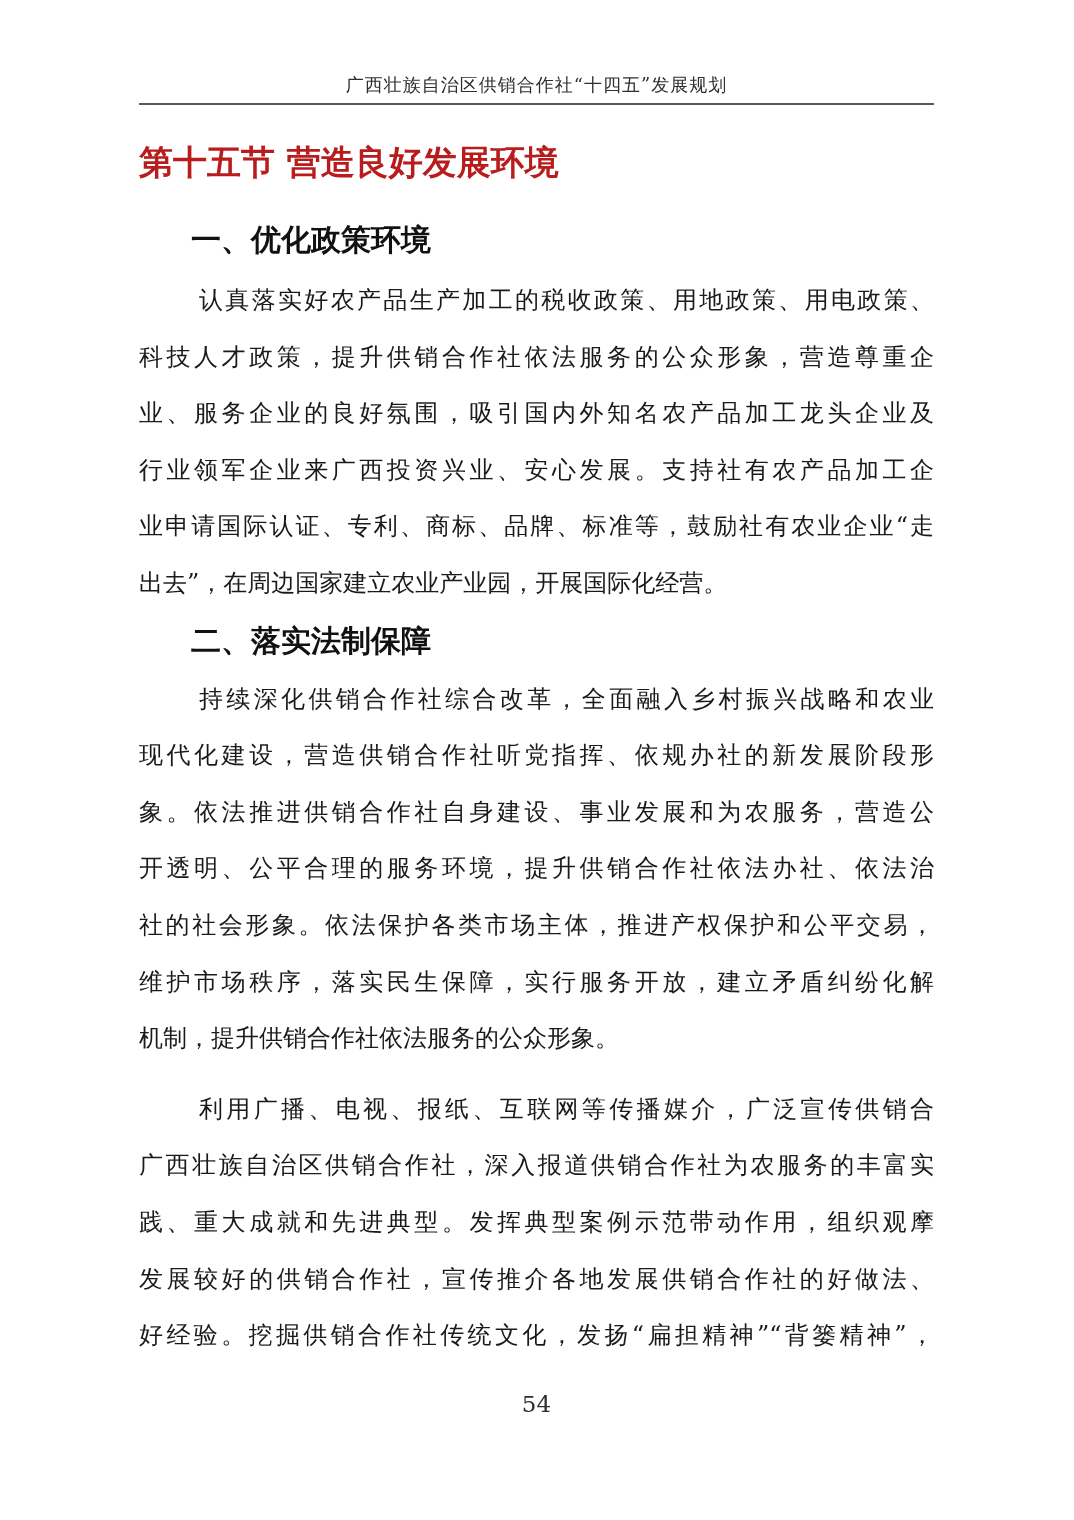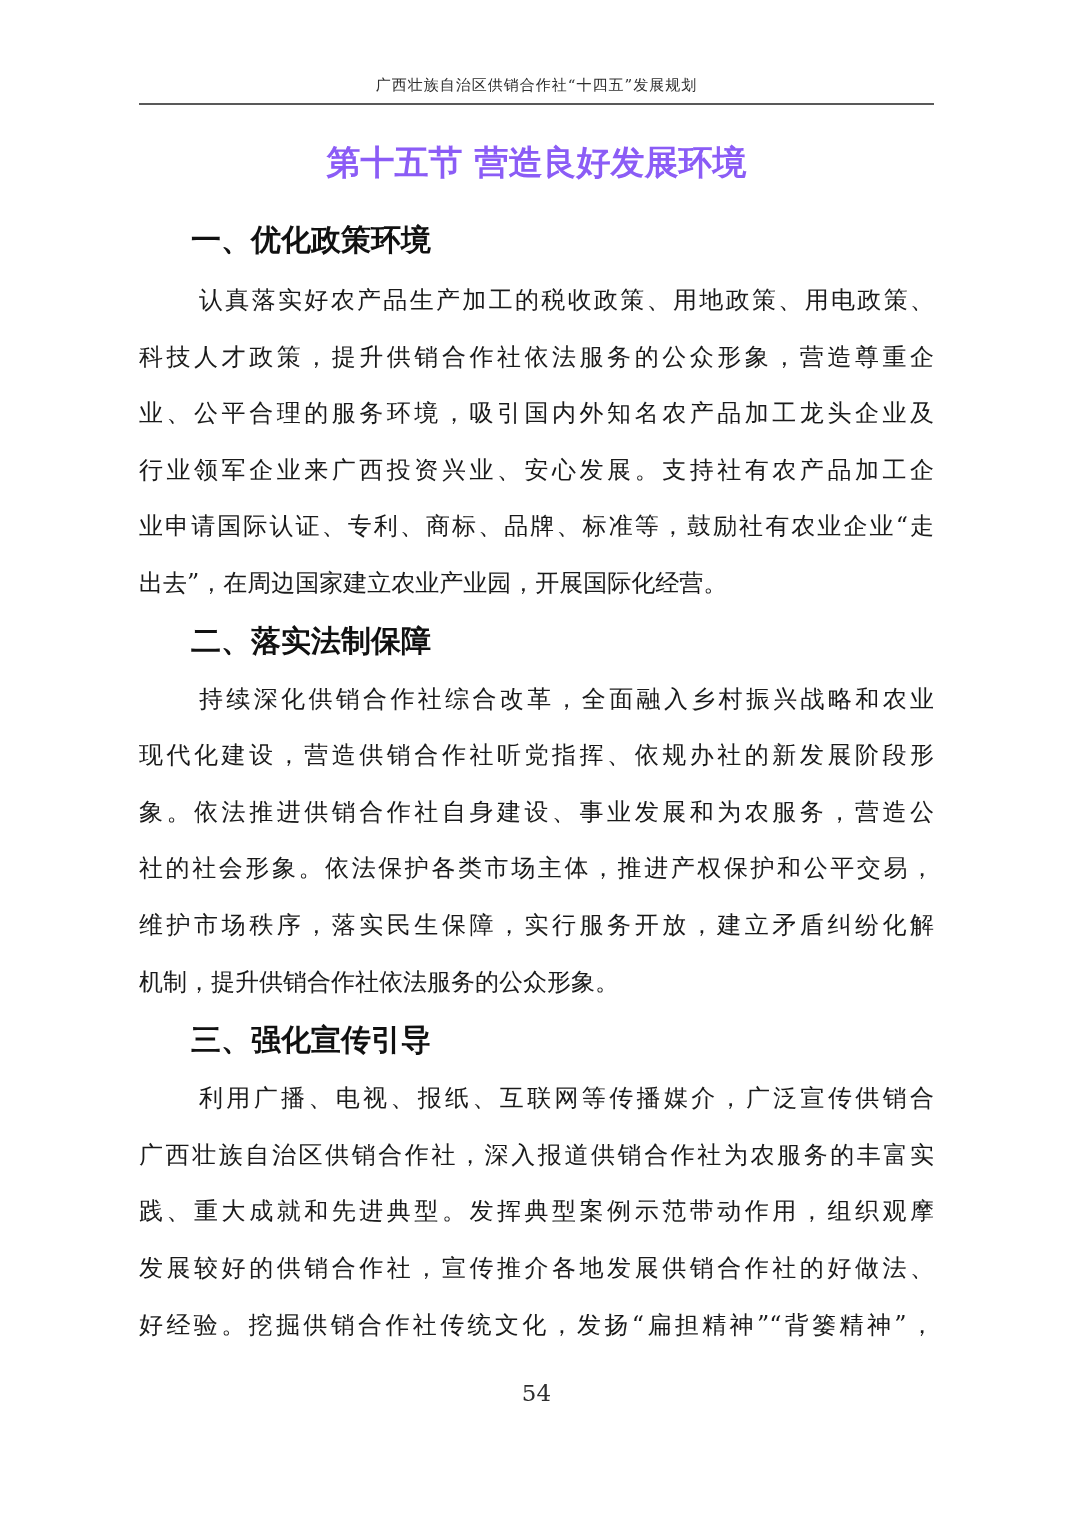--- a/index.html
+++ b/index.html
@@ -11,35 +11,35 @@
     overflow: hidden;
     font-family: "DejaVu Serif", "Liberation Serif", serif;
     color: #1a1a1a;
   }
   .content {
     margin-left: 139px;
     width: 795px;
   }
   .doc-header {
     margin-top: 74px;
-    font-size: 15px;
+    font-size: 18px;
     line-height: 22px;
     letter-spacing: 1px;
     text-align: center;
     color: #2e2e2e;
     padding-bottom: 7px;
     border-bottom: 2px solid #595959;
   }
   .doc-title {
     margin: 34px 0 0 0;
     font-size: 34px;
     line-height: 46px;
     font-weight: bold;
-    text-align: center;
-    color: #8b5cf6;
+    text-align: left;
+    color: #b91c1c;
   }
   .section-heading {
     margin: 0;
     font-size: 30px;
     line-height: 32px;
     font-weight: bold;
     padding-left: 52px;
     color: #111111;
   }
   .sh1 { margin-top: 39px; }
@@ -78,37 +78,37 @@
     <div class="doc-header">
       <span>广西壮族自治区供销合作社“十四五”发展规划</span>
     </div>
 
     <h1 class="doc-title">第十五节 营造良好发展环境</h1>
 
     <h2 class="section-heading sh1">一、优化政策环境</h2>
     <div class="para p1">
       <div class="line first">认真落实好农产品生产加工的税收政策、用地政策、用电政策、</div>
       <div class="line">科技人才政策，提升供销合作社依法服务的公众形象，营造尊重企</div>
-      <div class="line">业、公平合理的服务环境，吸引国内外知名农产品加工龙头企业及</div>
+      <div class="line">业、服务企业的良好氛围，吸引国内外知名农产品加工龙头企业及</div>
       <div class="line">行业领军企业来广西投资兴业、安心发展。支持社有农产品加工企</div>
       <div class="line">业申请国际认证、专利、商标、品牌、标准等，鼓励社有农业企业“走</div>
       <div class="line nojust">出去”，在周边国家建立农业产业园，开展国际化经营。</div>
     </div>
 
     <h2 class="section-heading sh2">二、落实法制保障</h2>
     <div class="para p2">
       <div class="line first">持续深化供销合作社综合改革，全面融入乡村振兴战略和农业</div>
       <div class="line">现代化建设，营造供销合作社听党指挥、依规办社的新发展阶段形</div>
       <div class="line">象。依法推进供销合作社自身建设、事业发展和为农服务，营造公</div>
+      <div class="line">开透明、公平合理的服务环境，提升供销合作社依法办社、依法治</div>
       <div class="line">社的社会形象。依法保护各类市场主体，推进产权保护和公平交易，</div>
       <div class="line">维护市场秩序，落实民生保障，实行服务开放，建立矛盾纠纷化解</div>
       <div class="line nojust">机制，提升供销合作社依法服务的公众形象。</div>
     </div>
 
-    <h2 class="section-heading sh3">三、强化宣传引导</h2>
     <div class="para p3">
       <div class="line first">利用广播、电视、报纸、互联网等传播媒介，广泛宣传供销合</div>
       <div class="line">广西壮族自治区供销合作社，深入报道供销合作社为农服务的丰富实</div>
       <div class="line">践、重大成就和先进典型。发挥典型案例示范带动作用，组织观摩</div>
       <div class="line">发展较好的供销合作社，宣传推介各地发展供销合作社的好做法、</div>
       <div class="line">好经验。挖掘供销合作社传统文化，发扬“扁担精神”“背篓精神”，</div>
     </div>
 
     <div class="page-number">54</div>
   </div>

